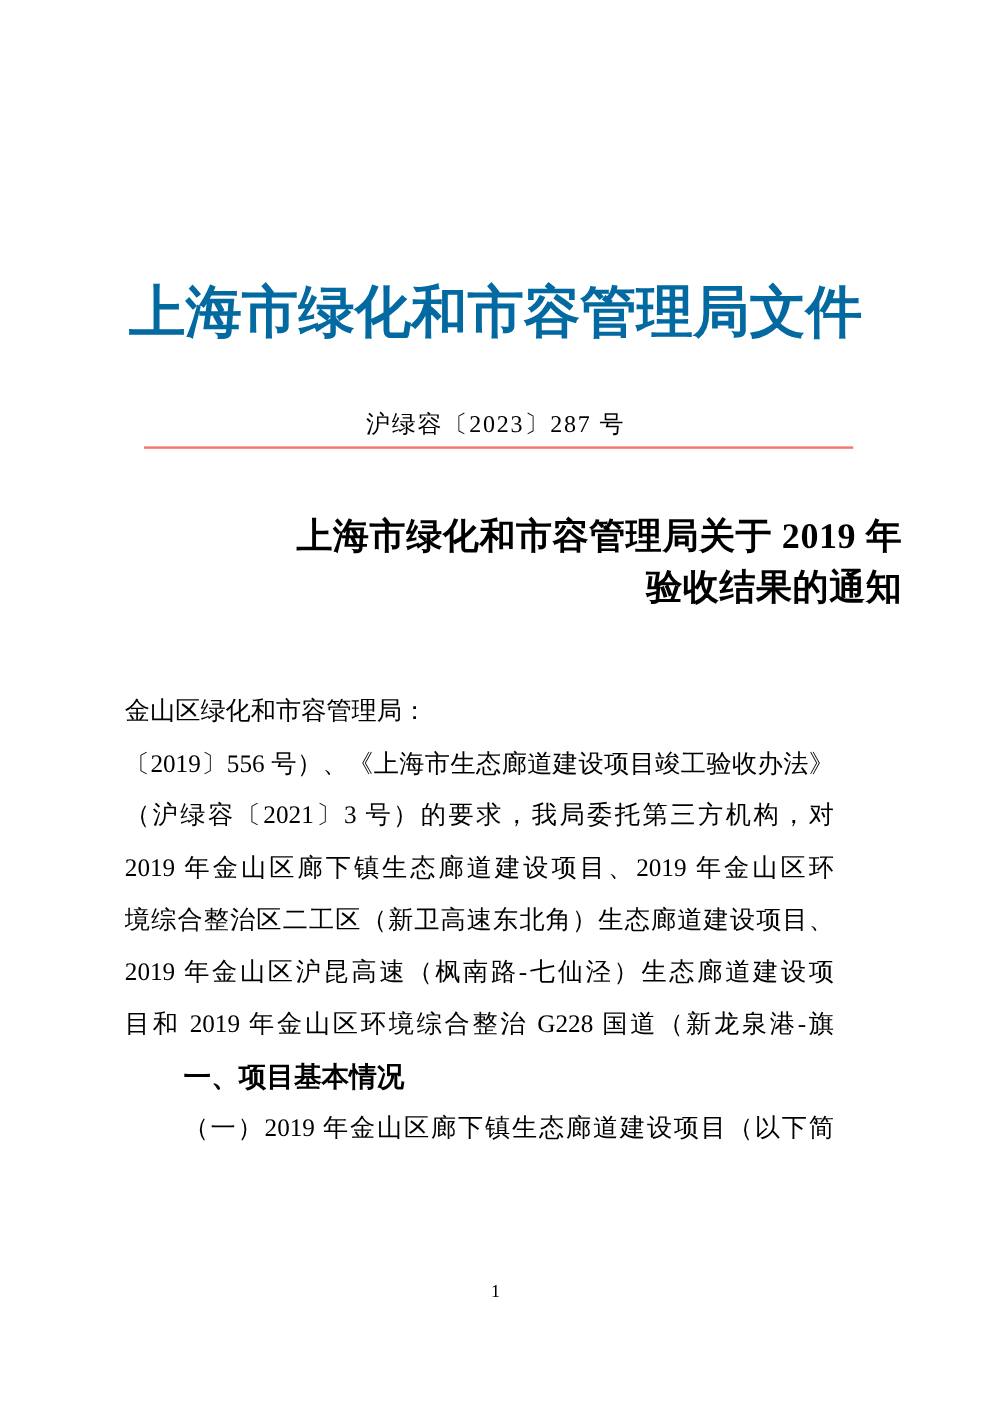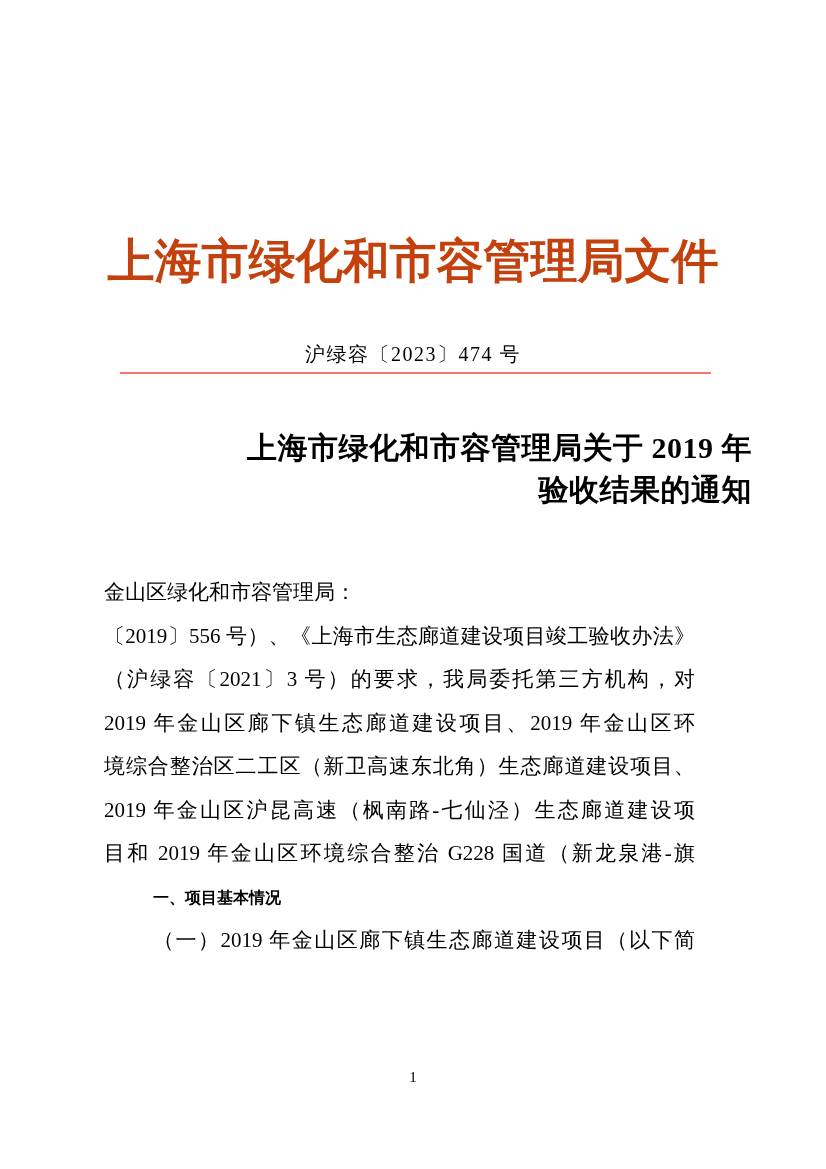--- a/index.html
+++ b/index.html
@@ -19,21 +19,21 @@
   .letterhead-title {
     position: absolute;
     top: 230px;
     left: 0;
     right: 0;
     text-align: center;
     font-family: "Liberation Serif", "DejaVu Serif", serif;
     font-weight: bold;
     font-size: 47px;
     line-height: 62px;
-    color: #c2410c;
+    color: #0369a1;
     white-space: nowrap;
     letter-spacing: 0px;
   }
   .doc-number {
     position: absolute;
     top: 340px;
     left: 0;
     right: 0;
     text-align: center;
     font-size: 20px;
@@ -75,40 +75,40 @@
   .j {
     text-align: justify;
     text-align-last: justify;
   }
   .ind { text-indent: 49px; }
   .tail { letter-spacing: 2px; }
   .sec-heading {
     font-family: "Liberation Sans", "DejaVu Sans", sans-serif;
     font-weight: bold;
     text-indent: 49px;
-    font-size: 16px;
+    font-size: 23px;
   }
   .page-number {
     position: absolute;
     top: 1066px;
     left: 0;
     right: 0;
     text-align: center;
     font-size: 15px;
     line-height: 22px;
   }
 </style>
 </head>
 <body>
 
 <div class="page">
 
   <div class="letterhead-title">上海市绿化和市容管理局文件</div>
 
-  <div class="doc-number">沪绿容〔2023〕474 号</div>
+  <div class="doc-number">沪绿容〔2023〕287 号</div>
 
   <div class="red-line"></div>
 
   <h1 class="notice-title">
     <div class="tline">上海市绿化和市容管理局关于 2019 年</div>
     <div class="tline">验收结果的通知</div>
   </h1>
 
   <div class="body-text">
     <div class="bline">金山区绿化和市容管理局：</div>

